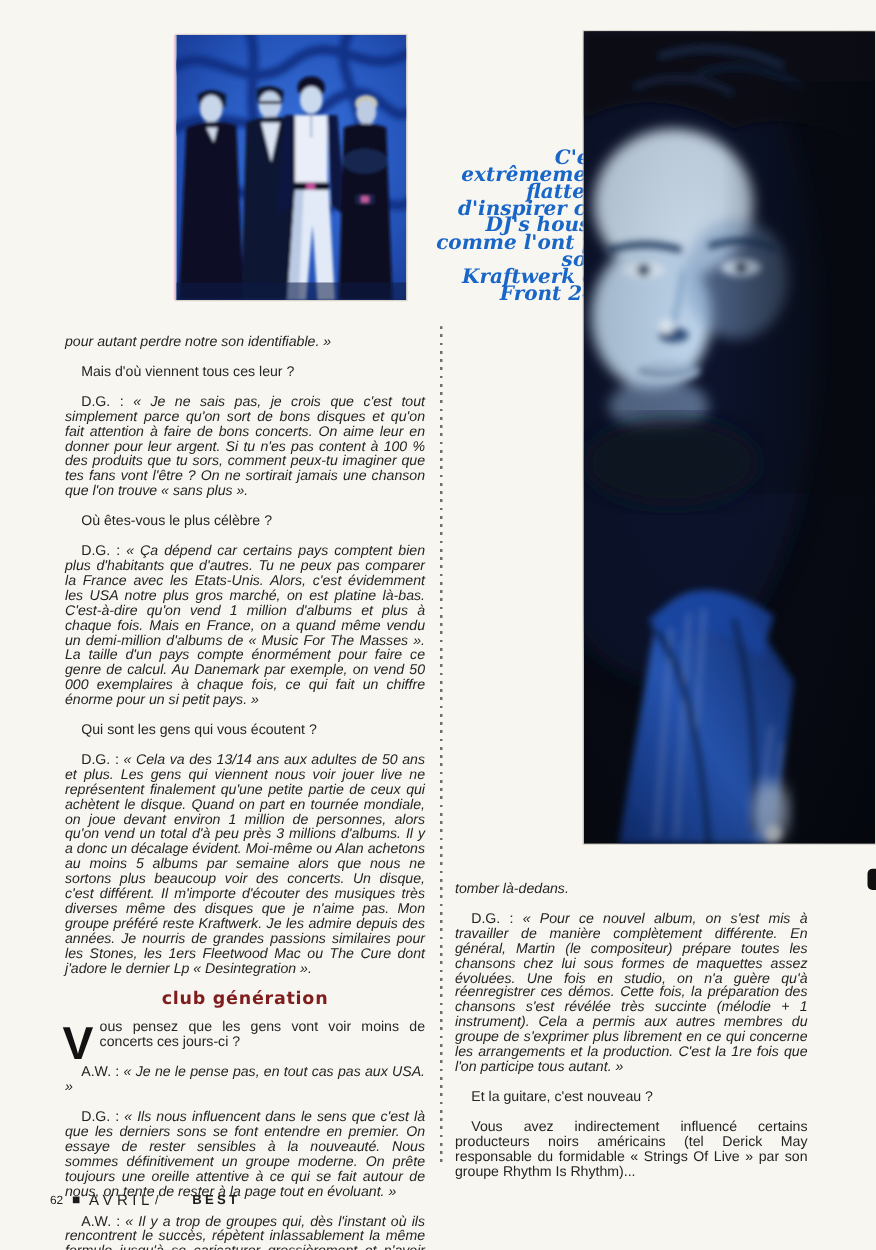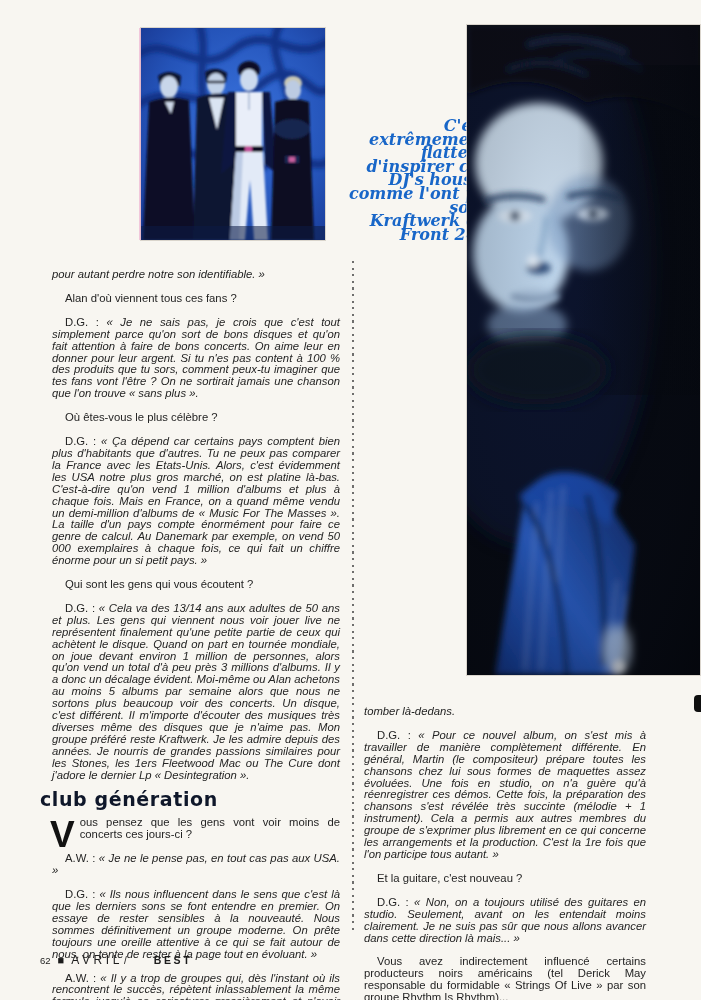--- a/index.html
+++ b/index.html
@@ -28,22 +28,22 @@
   
   .col{position:absolute;font-size:11.3px;line-height:11.9px;color:#242424;}
   .col p{margin:12px;text-align:justify;text-indent:13px;}
   .col p.continuation{text-indent:0;font-style:italic;}
   .col p.answer .quote{font-style:italic;}
   .col p.answer .speaker{font-style:normal;}
   .col p.has-dropcap{text-indent:0;}
   .left-col{left:40px;top:257px;width:312px;}
   .mid-col{left:352px;top:694px;width:306px;}
   .section-heading{
-    text-align:left;font-family:"DejaVu Sans",sans-serif;font-weight:800;
-    font-size:19px;letter-spacing:.6px;color:#0f172a;margin:9px 0 7px;
+    text-align:center;font-family:"DejaVu Sans",sans-serif;font-weight:800;
+    font-size:14px;letter-spacing:.6px;color:#7f1d1d;margin:9px 0 7px;
   }
   .dropcap{
     float:left;font-size:37px;line-height:29px;font-weight:bold;color:#121212;
     margin:3px 5px 0 -2px;font-family:"Liberation Sans",sans-serif;
   }
   
   .divider{
     position:absolute;left:352px;top:261px;width:2.4px;height:670px;
     background:repeating-linear-gradient(to bottom,#4c4c4c 0 2.2px,transparent 2.2px 6.6px);
     opacity:.8;
@@ -214,41 +214,40 @@
       </g>
       <rect width="233" height="650" fill="url(#vig)"></rect>
     </svg>
   </div>
 
   <div class="divider"></div>
 
   <div class="col left-col">
     <div id="left-top">
         <p class="para continuation">pour autant perdre notre son identifiable. »</p>
-        <p class="para question">Alan d'où viennent tous ces fans ?</p>
+        <p class="para question">Mais d'où viennent tous ces leur ?</p>
         <p class="para answer"><span class="speaker">D.G. : </span><span class="quote">« Je ne sais pas, je crois que c'est tout simplement parce qu'on sort de bons disques et qu'on fait attention à faire de bons concerts. On aime leur en donner pour leur argent. Si tu n'es pas content à 100 % des produits que tu sors, comment peux-tu imaginer que tes fans vont l'être ? On ne sortirait jamais une chanson que l'on trouve « sans plus ».</span></p>
         <p class="para question">Où êtes-vous le plus célèbre ?</p>
         <p class="para answer"><span class="speaker">D.G. : </span><span class="quote">« Ça dépend car certains pays comptent bien plus d'habitants que d'autres. Tu ne peux pas comparer la France avec les Etats-Unis. Alors, c'est évidemment les USA notre plus gros marché, on est platine là-bas. C'est-à-dire qu'on vend 1 million d'albums et plus à chaque fois. Mais en France, on a quand même vendu un demi-million d'albums de « Music For The Masses ». La taille d'un pays compte énormément pour faire ce genre de calcul. Au Danemark par exemple, on vend 50 000 exemplaires à chaque fois, ce qui fait un chiffre énorme pour un si petit pays. »</span></p>
         <p class="para question">Qui sont les gens qui vous écoutent ?</p>
         <p class="para answer"><span class="speaker">D.G. : </span><span class="quote">« Cela va des 13/14 ans aux adultes de 50 ans et plus. Les gens qui viennent nous voir jouer live ne représentent finalement qu'une petite partie de ceux qui achètent le disque. Quand on part en tournée mondiale, on joue devant environ 1 million de personnes, alors qu'on vend un total d'à peu près 3 millions d'albums. Il y a donc un décalage évident. Moi-même ou Alan achetons au moins 5 albums par semaine alors que nous ne sortons plus beaucoup voir des concerts. Un disque, c'est différent. Il m'importe d'écouter des musiques très diverses même des disques que je n'aime pas. Mon groupe préféré reste Kraftwerk. Je les admire depuis des années. Je nourris de grandes passions similaires pour les Stones, les 1ers Fleetwood Mac ou The Cure dont j'adore le dernier Lp « Desintegration ».</span></p>
       </div>
     <div class="section-heading">club génération</div>
     <div id="left-bottom">
         <p class="para question has-dropcap"><span class="dropcap">V</span>ous pensez que les gens vont voir moins de concerts ces jours-ci ?</p>
         <p class="para answer"><span class="speaker">A.W. : </span><span class="quote">« Je ne le pense pas, en tout cas pas aux USA. »</span></p>
         <p class="para answer"><span class="speaker">D.G. : </span><span class="quote">« Ils nous influencent dans le sens que c'est là que les derniers sons se font entendre en premier. On essaye de rester sensibles à la nouveauté. Nous sommes définitivement un groupe moderne. On prête toujours une oreille attentive à ce qui se fait autour de nous, on tente de rester à la page tout en évoluant. »</span></p>
         <p class="para answer"><span class="speaker">A.W. : </span><span class="quote">« Il y a trop de groupes qui, dès l'instant où ils rencontrent le succès, répètent inlassablement la même formule jusqu'à se caricaturer grossièrement et n'avoir plus rien à dire. On ne veut surtout pas finir comme ça. Beaucoup de groupes sont conscients de ce danger mais peu font vraiment quoi que ce soit pour ne pas</span></p>
       </div>
   </div>
 
   <div class="col mid-col" id="mid-col">
       <p class="para continuation">tomber là-dedans.</p>
       <p class="para answer"><span class="speaker">D.G. : </span><span class="quote">« Pour ce nouvel album, on s'est mis à travailler de manière complètement différente. En général, Martin (le compositeur) prépare toutes les chansons chez lui sous formes de maquettes assez évoluées. Une fois en studio, on n'a guère qu'à réenregistrer ces démos. Cette fois, la préparation des chansons s'est révélée très succinte (mélodie + 1 instrument). Cela a permis aux autres membres du groupe de s'exprimer plus librement en ce qui concerne les arrangements et la production. C'est la 1re fois que l'on participe tous autant. »</span></p>
       <p class="para question">Et la guitare, c'est nouveau ?</p>
-      <p class="para answer"><span class="speaker">D.G. : </span><span class="quote">« Non, on a toujours utilisé des guitares en studio. Seulement, avant on les entendait moins clairement. Je ne suis pas sûr que nous allons avancer dans cette direction là mais... »</span></p>
       <p class="para question">Vous avez indirectement influencé certains producteurs noirs américains (tel Derick May responsable du formidable « Strings Of Live » par son groupe Rhythm Is Rhythm)...</p>
     </div>
 
   <div class="footer">
     <span class="pagenum">62</span>
     <span class="sq">■</span>
     <span class="avril">AVRIL</span>
     <span class="slash">/</span>
     <span class="best">BEST</span>
   </div>

